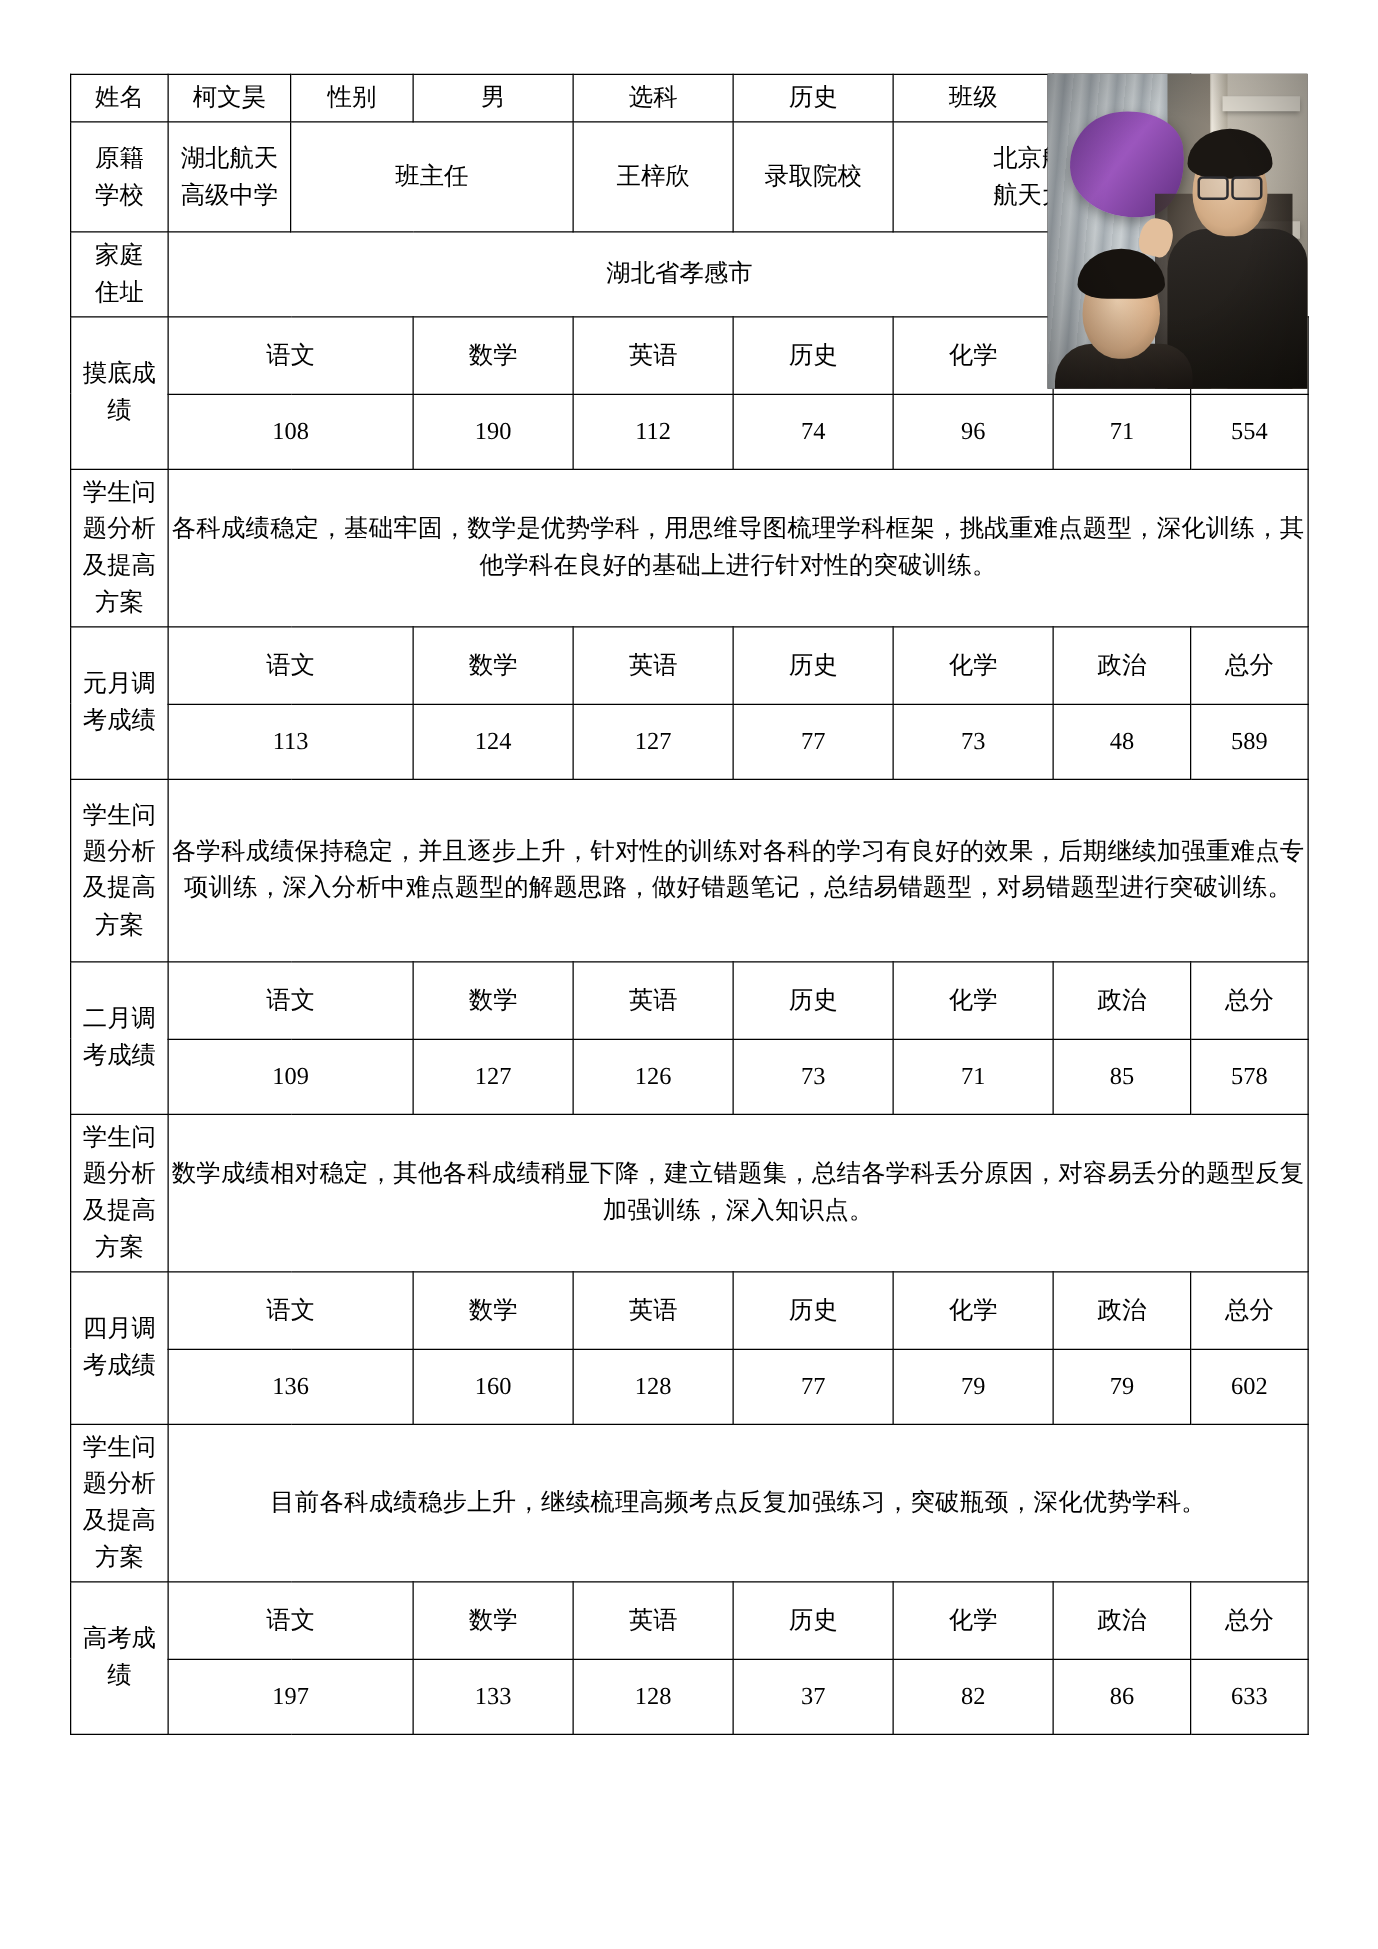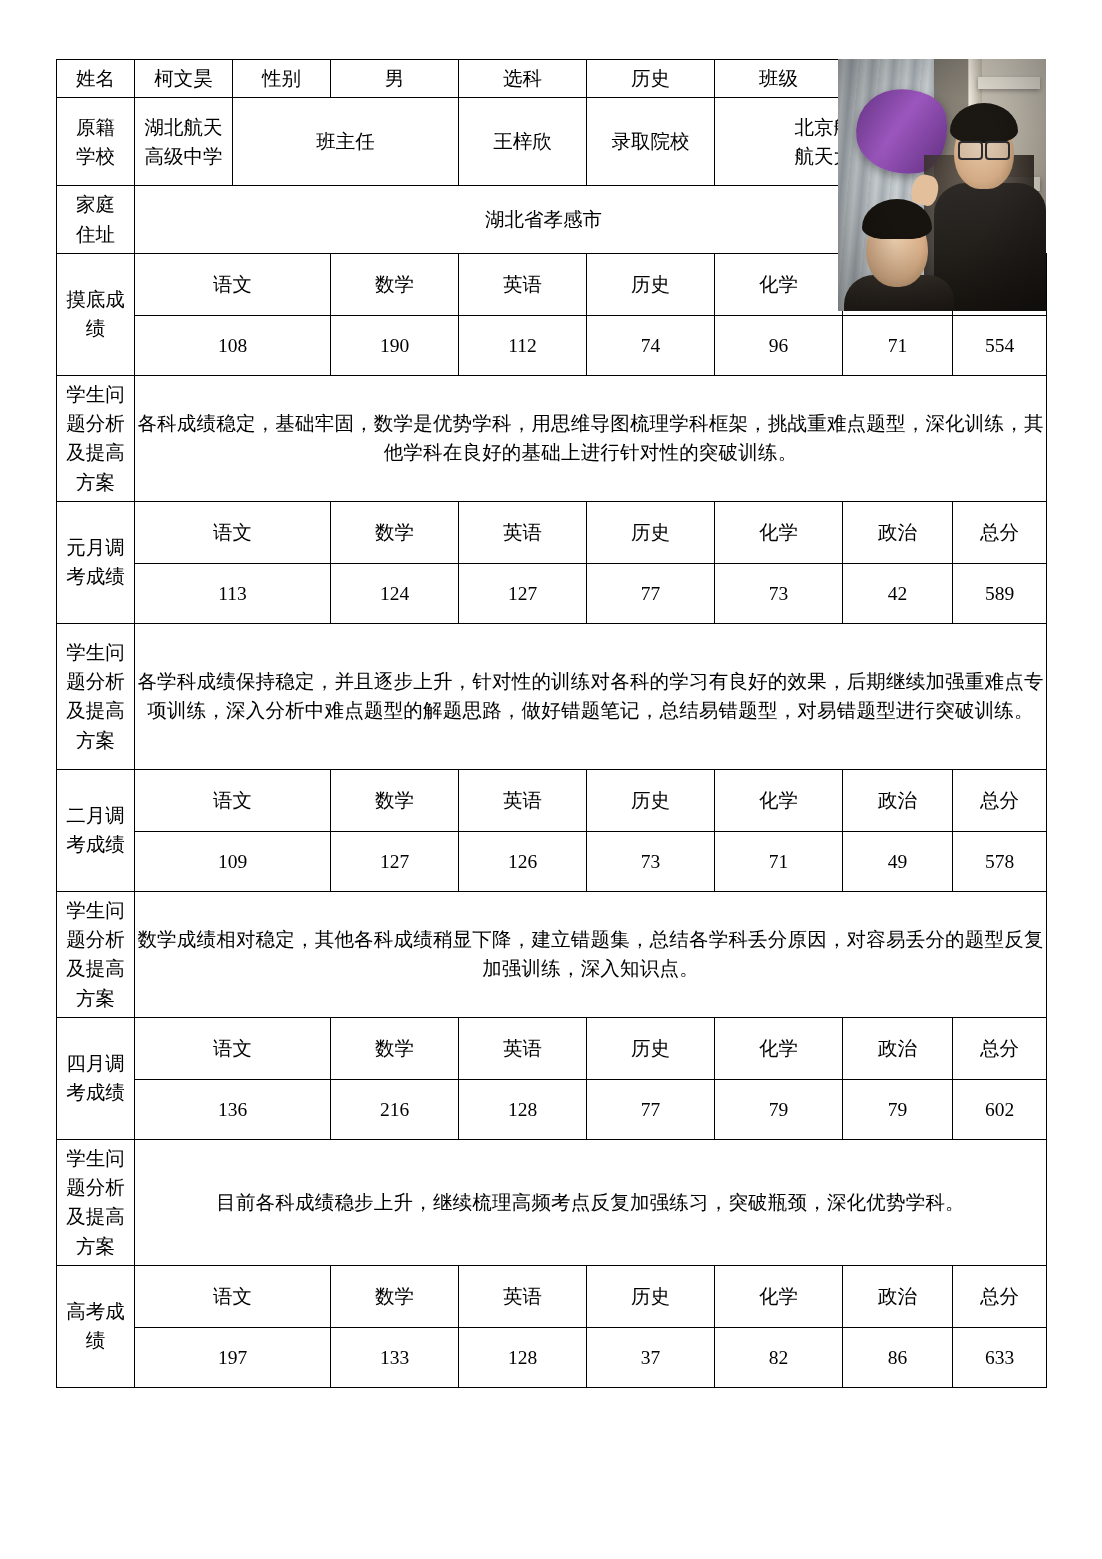--- a/index.html
+++ b/index.html
@@ -241,21 +241,21 @@
       <td>化学</td>
       <td>政治</td>
       <td>总分</td>
     </tr>
     <tr style="height:60px">
       <td colspan="2">113</td>
       <td>124</td>
       <td>127</td>
       <td>77</td>
       <td>73</td>
-      <td>42</td>
+      <td>48</td>
       <td>589</td>
     </tr>
     <tr style="height:146px">
       <td class="lbl" style="white-space:pre-line">学生问
 题分析
 及提高
 方案</td>
       <td class="analysis" colspan="8">各学科成绩保持稳定，并且逐步上升，针对性的训练对各科的学习有良好的效果，后期继续加强重难点专项训练，深入分析中难点题型的解题思路，做好错题笔记，总结易错题型，对易错题型进行突破训练。</td>
     </tr>
 
@@ -269,21 +269,21 @@
       <td>化学</td>
       <td>政治</td>
       <td>总分</td>
     </tr>
     <tr style="height:60px">
       <td colspan="2">109</td>
       <td>127</td>
       <td>126</td>
       <td>73</td>
       <td>71</td>
-      <td>49</td>
+      <td>85</td>
       <td>578</td>
     </tr>
     <tr style="height:118px">
       <td class="lbl" style="white-space:pre-line">学生问
 题分析
 及提高
 方案</td>
       <td class="analysis" colspan="8">数学成绩相对稳定，其他各科成绩稍显下降，建立错题集，总结各学科丢分原因，对容易丢分的题型反复加强训练，深入知识点。</td>
     </tr>
 
@@ -293,21 +293,21 @@
       <td colspan="2">语文</td>
       <td>数学</td>
       <td>英语</td>
       <td>历史</td>
       <td>化学</td>
       <td>政治</td>
       <td>总分</td>
     </tr>
     <tr style="height:60px">
       <td colspan="2">136</td>
-      <td>216</td>
+      <td>160</td>
       <td>128</td>
       <td>77</td>
       <td>79</td>
       <td>79</td>
       <td>602</td>
     </tr>
     <tr style="height:126px">
       <td class="lbl" style="white-space:pre-line">学生问
 题分析
 及提高

